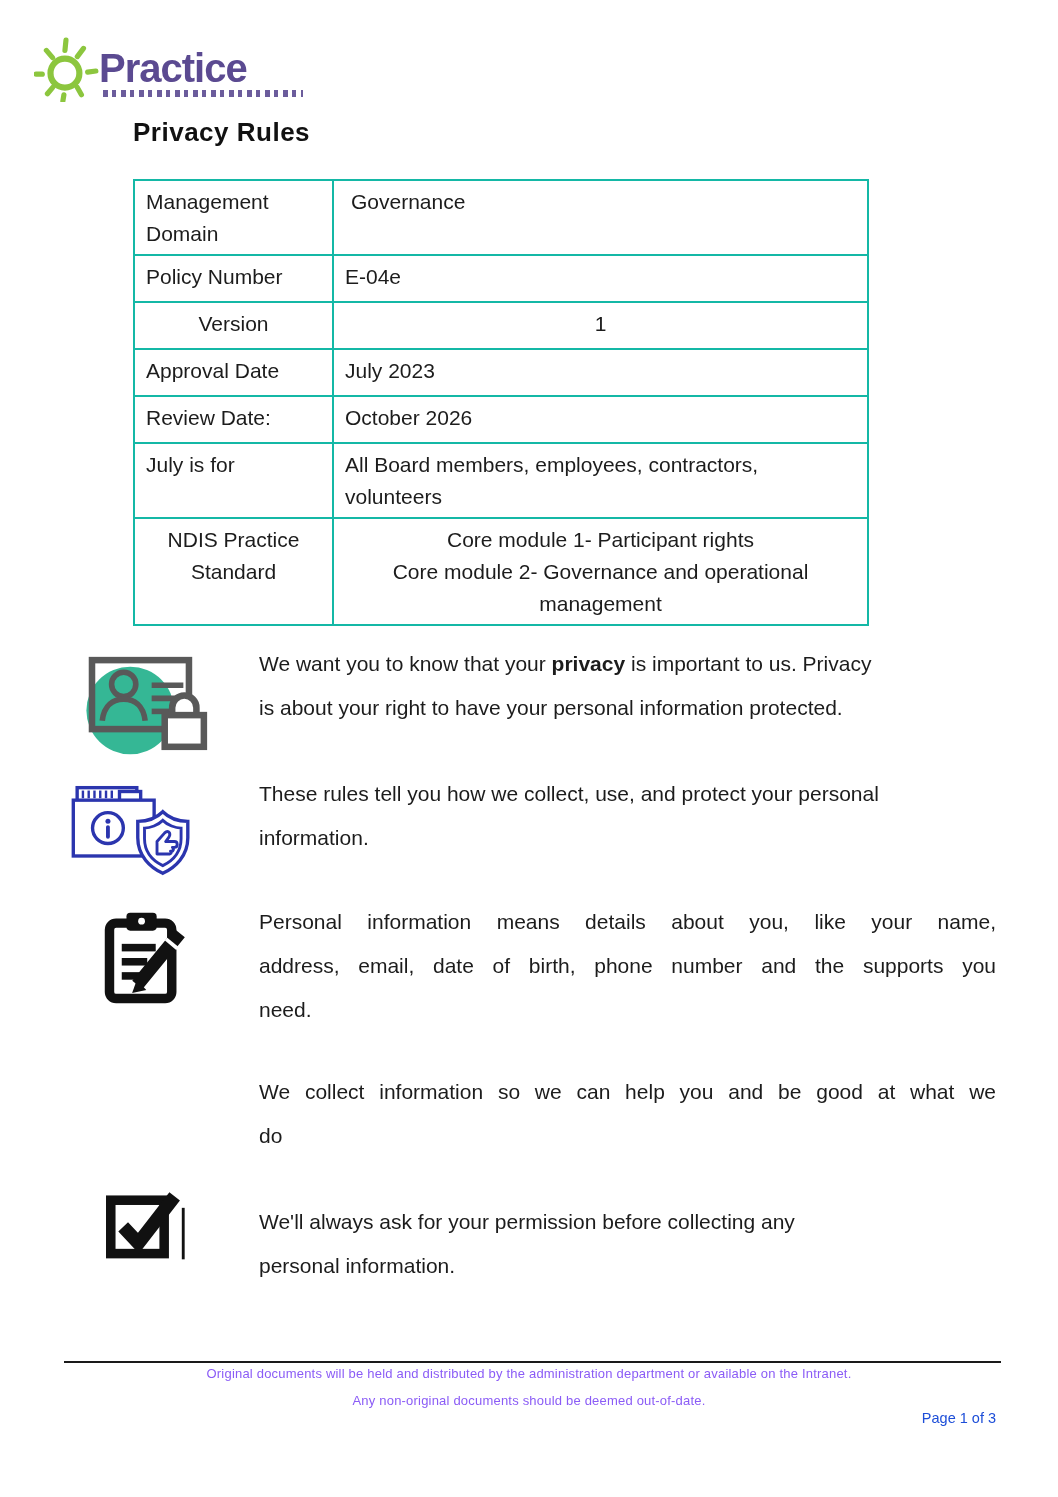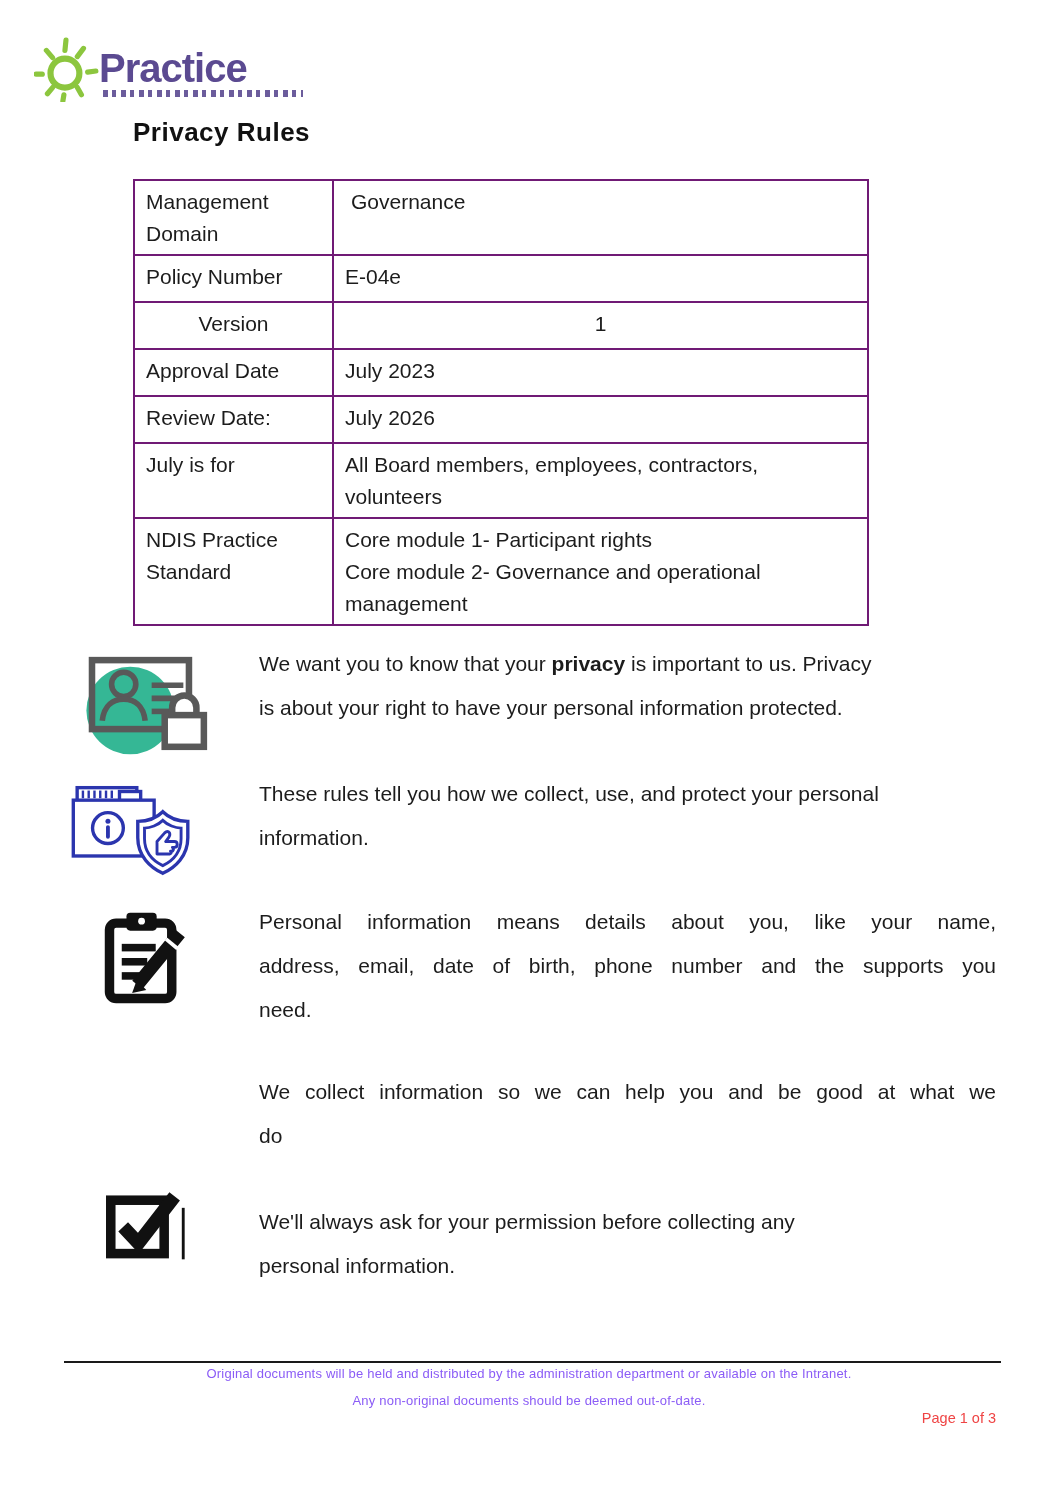--- a/index.html
+++ b/index.html
@@ -29,21 +29,21 @@
     position:absolute;left:133px;top:117px;
     font-size:26px;font-weight:bold;letter-spacing:.5px;color:#111;
   }
   
   table.policy{
     position:absolute;left:133px;top:179px;
     border-collapse:collapse;width:736px;table-layout:fixed;
     font-size:21px;
   }
   table.policy td{
-    border:2px solid #701a75;
+    border:2px solid #14b8a6;
     vertical-align:top;
     padding:5px 11px 4px 11px;
     line-height:32px;
   }
   table.policy td.lbl{width:175px;}
   
   .para{position:absolute;left:259px;width:737px;font-size:21px;}
   .para .ln{height:44px;line-height:44px;white-space:nowrap;}
   .para .ln.wrapok{white-space:normal;}
   .para .ln.just{white-space:normal;text-align:justify;text-align-last:justify;}
@@ -54,21 +54,21 @@
     border-top:2px solid #1a1a1a;
   }
   .footer-line{
     position:absolute;left:0;width:1058px;text-align:center;
     font-size:13px;color:#8b5cf6;letter-spacing:.2px;
   }
   .footer-line.l1{top:1366px;}
   .footer-line.l2{top:1393px;}
   .page-number{
     position:absolute;right:62px;top:1410px;
-    font-size:14.5px;color:#ef4444;
+    font-size:14.5px;color:#1d4ed8;
   }
   b{font-weight:bold;}
 </style>
 </head>
 <body>
 
 <div class="page">
 
   <svg class="logo-sun" viewBox="0 0 64 64">
     <g stroke="#8cc63e" stroke-width="5" stroke-linecap="round" fill="none">
@@ -120,33 +120,33 @@
           </td>
       <td>
             <div>July 2023</div>
           </td>
     </tr>
     <tr style="height:47px;">
       <td class="lbl">
             <div>Review Date:</div>
           </td>
       <td>
-            <div>July 2026</div>
+            <div>October 2026</div>
           </td>
     </tr>
     <tr style="height:64px;">
       <td class="lbl">
             <div>July is for</div>
           </td>
       <td>
         <div>All Board members, employees, contractors,</div>
         <div>volunteers</div>
       </td>
     </tr>
-    <tr style="height:100px;">
+    <tr style="height:100px;text-align:center;">
       <td class="lbl">
             <div>NDIS Practice Standard</div>
           </td>
       <td>
         <div>Core module 1- Participant rights</div>
         <div>Core module 2- Governance and operational</div>
         <div>management</div>
       </td>
     </tr>
   </tbody>

